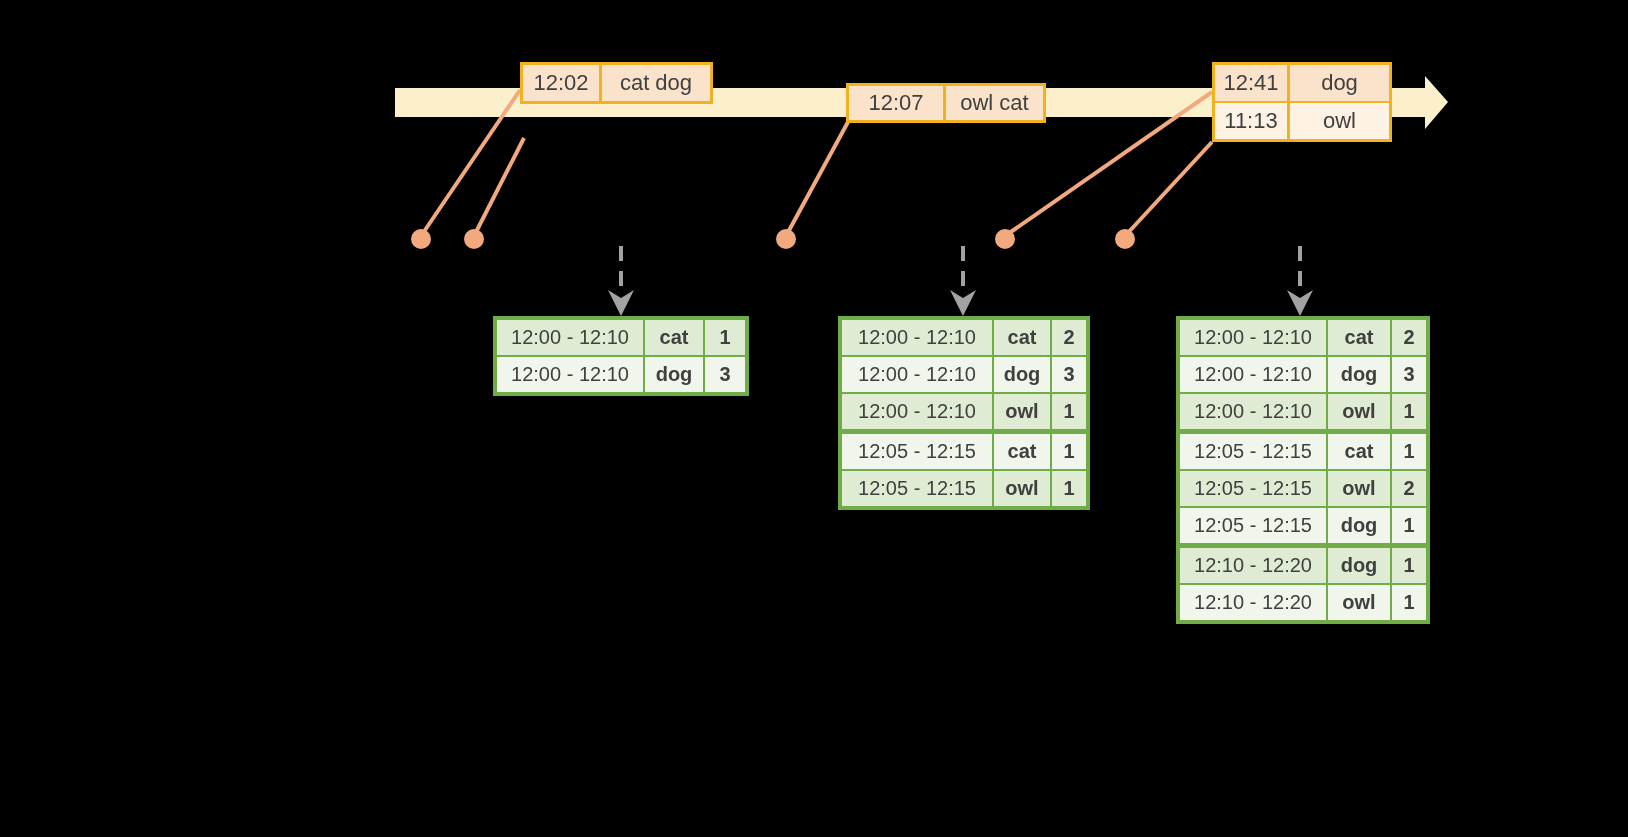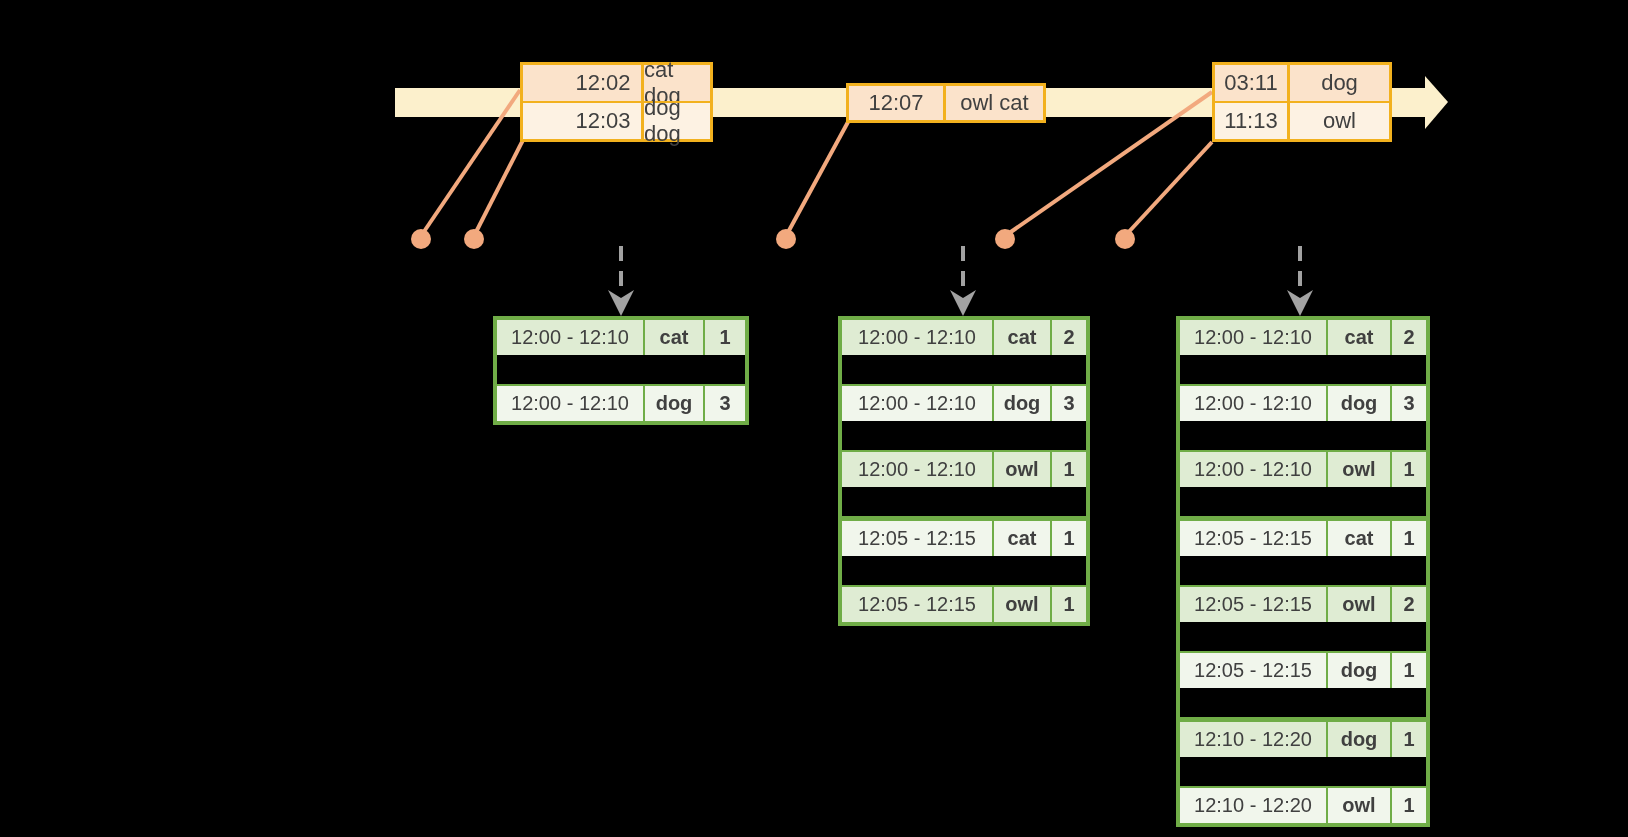--- a/index.html
+++ b/index.html
@@ -19,27 +19,27 @@
   #ebox0{left:520px;top:62px;width:193px;}
   #ebox1{left:846px;top:83px;width:200px;}
   #ebox2{left:1212px;top:62px;width:180px;}
   .erow{display:flex;height:36px;background:var(--peach_dark);}
   #ebox1 .erow{height:34px;}
   .erow.alt{background:var(--peach_light);}
   .erow + .erow{border-top:2px solid var(--gold);}
   .cell{display:flex;align-items:center;justify-content:center;color:var(--text);}
   .ebox .cell{font-size:22px;}
   .c-words{flex:1;border-left:3px solid var(--gold);}
-  #ebox0 .c-time{width:76px;margin-left:42px;}
+  #ebox0 .c-time{width:76px;}
   #ebox1 .c-time{width:94px;}
   #ebox2 .c-time{width:72px;}
 
   
   .rtable{position:absolute;border:4px solid var(--green);box-sizing:border-box;
-          display:flex;flex-direction:column;gap:29px;}
+          display:flex;flex-direction:column;}
   #rtable0{left:493px;top:316px;width:256px;}
   #rtable1{left:838px;top:316px;width:252px;}
   #rtable2{left:1176px;top:316px;width:254px;}
   .rrow{display:flex;height:35px;background:var(--green_light);flex:none;}
   .rrow.alt{background:var(--green_lighter);}
   .rrow + .rrow{border-top:2px solid var(--green);}
   .rrow.group-start{border-top:5px solid var(--green);}
   .rtable .cell{font-size:20px;}
   .c-animal,.c-count{border-left:2px solid var(--green);font-weight:bold;}
   .c-count{flex:1;}
@@ -77,34 +77,30 @@
 
     <line x1="1300" y1="246" x2="1300" y2="294" stroke="var(--gray)" stroke-width="4" stroke-dasharray="15 10"></line>
     <polygon points="1287,290 1300,316 1313,290 1300,298" fill="var(--gray)"></polygon>
   </svg>
 
   <div class="ebox" id="ebox0">
       <div class="erow">
         <div class="cell c-time">12:02</div>
         <div class="cell c-words">cat dog</div>
       </div>
-      <div class="erow alt">
-        <div class="cell c-time">12:03</div>
-        <div class="cell c-words">dog dog</div>
-      </div>
     </div>
   <div class="ebox" id="ebox1">
       <div class="erow">
         <div class="cell c-time">12:07</div>
         <div class="cell c-words">owl cat</div>
       </div>
     </div>
   <div class="ebox" id="ebox2">
       <div class="erow">
-        <div class="cell c-time">03:11</div>
+        <div class="cell c-time">12:41</div>
         <div class="cell c-words">dog</div>
       </div>
       <div class="erow alt">
         <div class="cell c-time">11:13</div>
         <div class="cell c-words">owl</div>
       </div>
     </div>
 
   <div class="rtable" id="rtable0">
       <div class="rrow">

